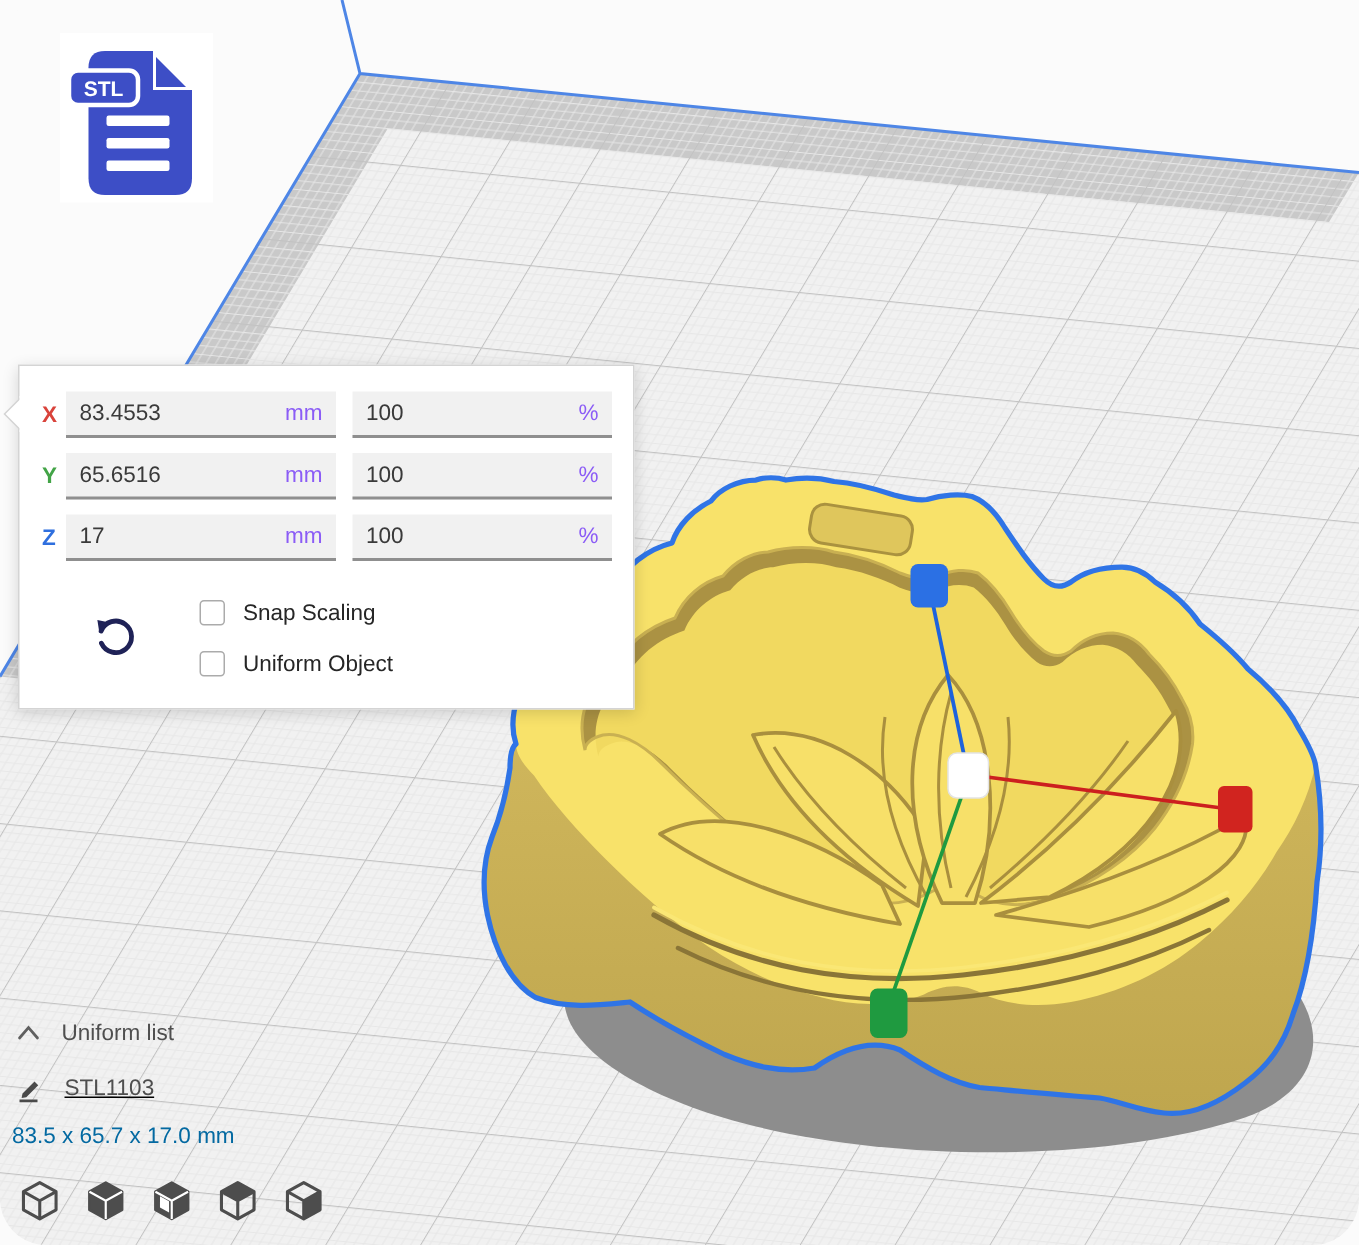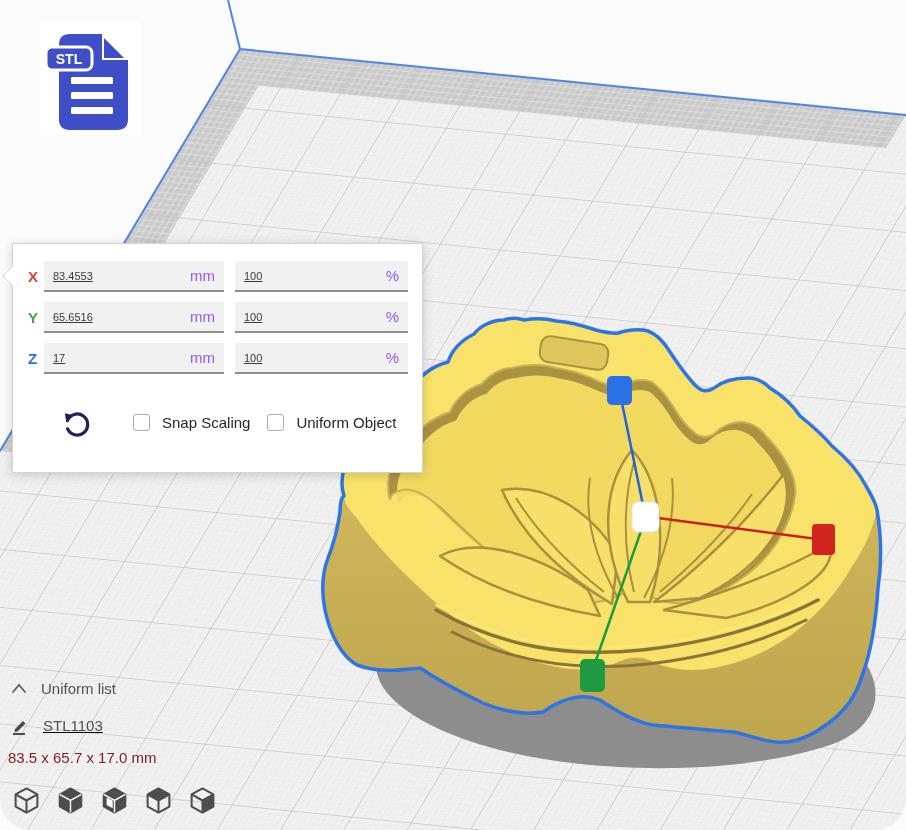--- a/index.html
+++ b/index.html
@@ -12,34 +12,34 @@
     border:1px solid #D4D4D4;box-shadow:0 2px 10px rgba(0,0,0,.16);}
   .panel-notch{position:absolute;left:-11px;top:20px;width:12px;height:24px;}
   .row{position:absolute;left:15px;display:flex;align-items:center;height:31px;}
   .row.x{top:17px}.row.y{top:58px}.row.z{top:99px}
   .axis-label{width:16px;font-size:15px;font-weight:bold;}
   .axis-x{color:#D9433B}.axis-y{color:#43A447}.axis-z{color:#2F6FDE}
   .fieldwrap{position:relative;height:31px;background:#F1F1F1;border-bottom:2px solid #8F8F8F;}
   .fieldwrap.mm{width:180px;}
   .fieldwrap.pct{width:173px;margin-left:11px;}
   .fieldwrap input{width:100%;height:100%;border:none;background:transparent;outline:none;
-    font-size:11px;color:#3A3A3A;padding:0 34px 0 9px;text-decoration:underline;}
+    font-size:15px;color:#3A3A3A;padding:0 34px 0 9px;}
   .unit{position:absolute;right:9px;top:6px;font-size:15px;color:#8b5cf6;pointer-events:none;}
   .panel-bottom{position:absolute;left:0;top:148px;width:100%;display:flex;}
   .reset-wrap{margin-left:48px;margin-top:18px;}
-  .cb-col{margin-left:42px;display:flex;gap:17px;margin-top:8px;}
+  .cb-col{margin-left:42px;display:flex;flex-direction:column;gap:17px;margin-top:8px;}
   .cb-row{display:flex;align-items:center;gap:12px;}
   .cb-box{width:17px;height:17px;border:1px solid #ABABAB;border-radius:3px;background:#FFFFFF;}
   .cb-label{font-size:15px;color:#262626;}
 
   
   .objlist{position:absolute;left:10px;top:676px;}
   .obj-row{display:flex;align-items:center;gap:13px;height:24px;margin-bottom:13px;}
   .obj-text{font-size:15px;color:#4F4F4F;}
-  .dims{position:absolute;left:8px;top:749px;font-size:15px;color:#7f1d1d;}
+  .dims{position:absolute;left:8px;top:749px;font-size:15px;color:#0369a1;}
   .viewbar{position:absolute;left:12px;top:786px;display:flex;gap:15px;}
   .viewbar svg{cursor:pointer;}
 </style>
 </head>
 <body>
 
 <div class="stage">
 
   <svg id="scene" width="906" height="830" viewBox="0 0 906 830">
     <defs>

